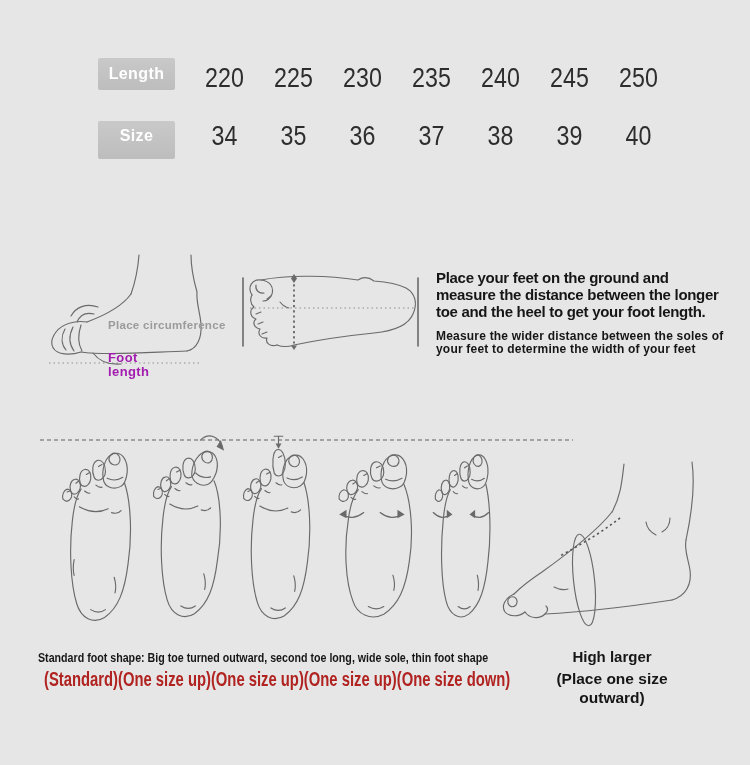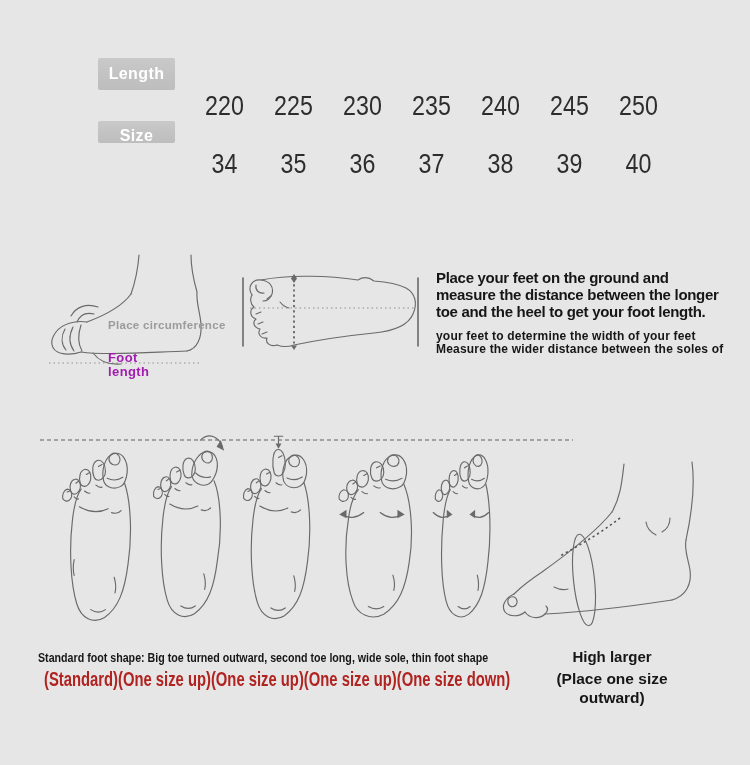--- a/index.html
+++ b/index.html
@@ -12,22 +12,22 @@
     font-family:"Liberation Sans",sans-serif; overflow:hidden;
   }
   
   .chip{
     position:absolute; left:98px; width:77px; text-align:center;
     background:linear-gradient(180deg,#c9c9c9,#bdbdbd);
     color:var(--chip-text); font-weight:700; font-size:16px; letter-spacing:.4px;
     border-radius:2px;
   }
   .chip-length{top:58px; height:32px; line-height:32px;}
-  .chip-size{top:121px; height:22px; line-height:30px;}
-  .vals{position:absolute; left:190px; width:483px; display:flex;margin-top:28px;}
+  .chip-size{top:121px; height:38px; line-height:30px;}
+  .vals{position:absolute; left:190px; width:483px; display:flex;}
   .vals-row1{top:62px;}
   .vals-row2{top:120px;}
   .num{
     width:69px; height:32px; line-height:32px; text-align:center;
     font-size:27px; font-weight:500; color:var(--num);
     transform:scaleX(.86);
   }
   
   .h-block{
     position:absolute; left:436px; top:269px; width:320px;
@@ -146,22 +146,22 @@
     </g>
     <path class="dt" d="M14 38 H178"></path>
   </svg>
 
   <div class="h-block">
     <div>Place your feet on the ground and</div>
     <div>measure the distance between the longer</div>
     <div>toe and the heel to get your foot length.</div>
   </div>
   <div class="s-block">
+    <div>Measure the wider distance between the soles of</div>
     <div>your feet to determine the width of your feet</div>
-    <div>Measure the wider distance between the soles of</div>
   </div>
 
   <div class="dashline"></div>
 
   <svg class="soles" style="left:38px; top:424px;" width="470" height="210" viewBox="0 0 470 210">
 
     <g transform="translate(17,20) scale(0.87,0.98)">
       <path class="ln" d="M80 40 C87 58 89 92 84 122 C80 150 73 167 57 177 C44 184 30 178 25 163 C18 143 16 108 20 78 C22 62 25 52 30 46"></path>
       <path class="ln" d="M56 38 C53 27 57 13 67 10 C77 7 84 17 83 29 C82 36 80 41 76 43 C69 47 59 45 56 38"></path>
       <path class="ln" d="M62 16 C62 11 67 8 71 10 C75 12 76 17 73 20 C69 23 63 21 62 16"></path>

